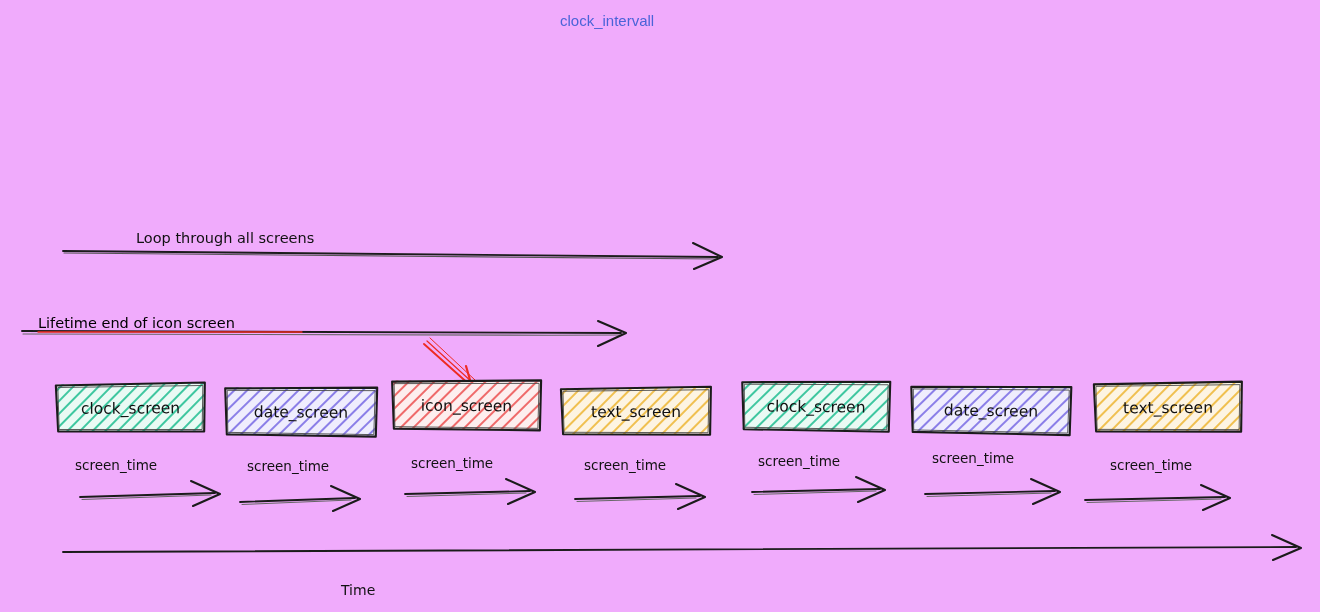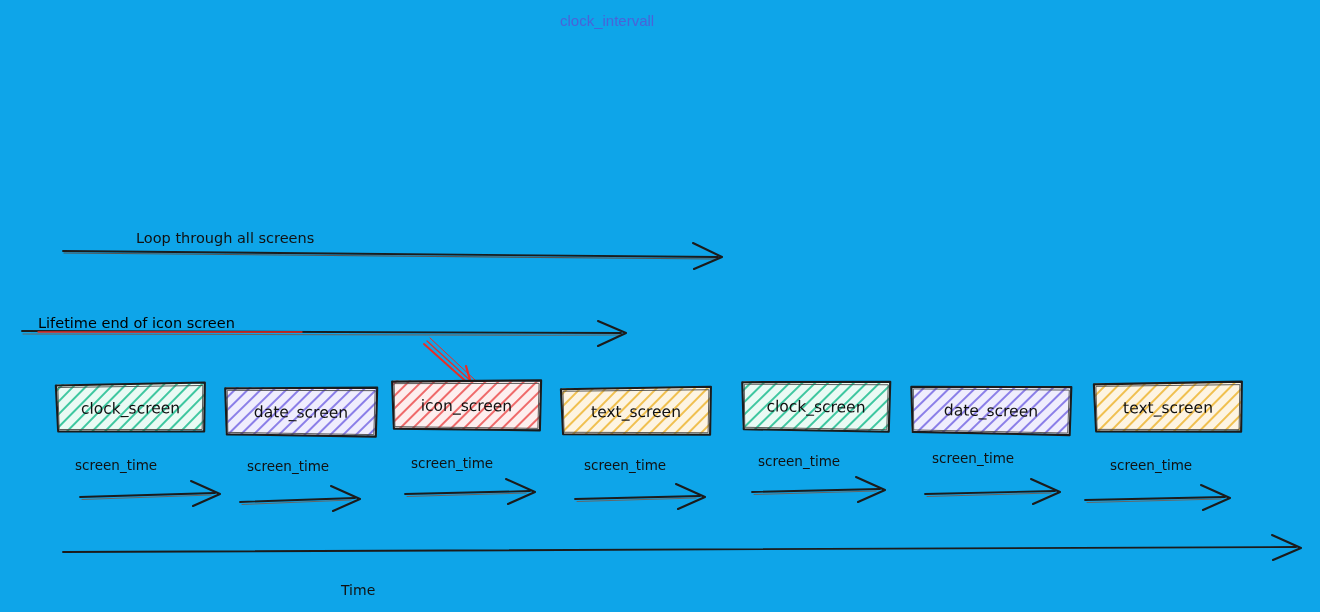--- a/index.html
+++ b/index.html
@@ -1,18 +1,18 @@
 <!DOCTYPE html>
 <html><head>
 <meta charset="utf-8">
 <style>
   html,body{margin:0;padding:0;background:#ffffff;}
   body{width:1320px;height:612px;overflow:hidden;
        font-family:"Liberation Sans",sans-serif;}
-  #stage{position:relative;width:1320px;height:612px;background:#0ea5e9;}
+  #stage{position:relative;width:1320px;height:612px;background:#f0abfc;}
   #stage svg{position:absolute;left:0;top:0;width:1320px;height:612px;}
   .title-text{font-family:"Liberation Sans",sans-serif;font-size:15px;}
   .box-label{font-family:"DejaVu Sans",sans-serif;font-size:15.5px;fill:#111;}
   .stime-label{font-family:"DejaVu Sans",sans-serif;font-size:13.5px;fill:#111;}
   .axis-label{font-family:"DejaVu Sans",sans-serif;font-size:14px;fill:#111;}
   .arrow-label{font-family:"DejaVu Sans",sans-serif;font-size:14.5px;fill:#111;}
   .red-label{font-family:"DejaVu Sans",sans-serif;font-size:14.5px;}
 </style>
 </head>
 <body>

